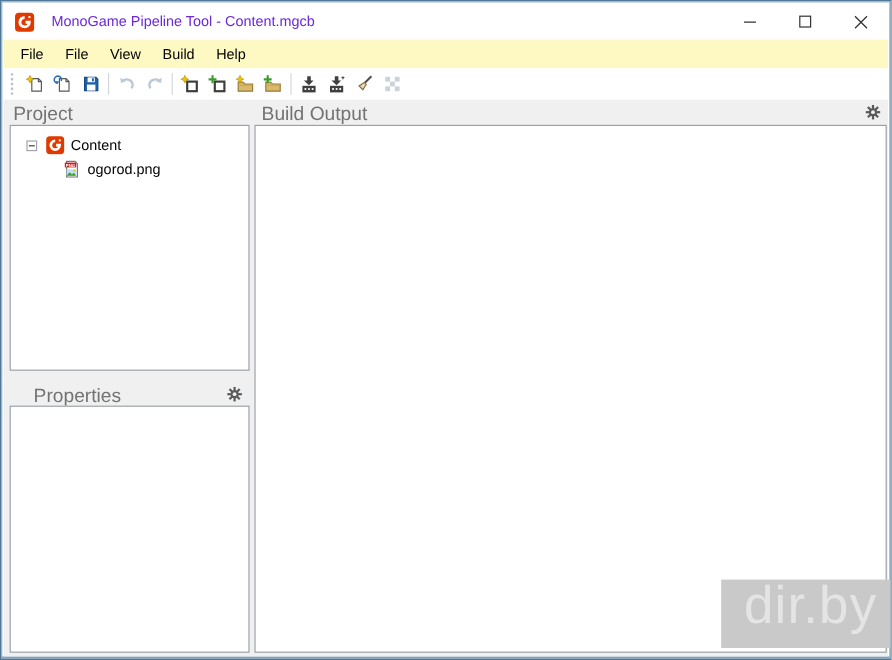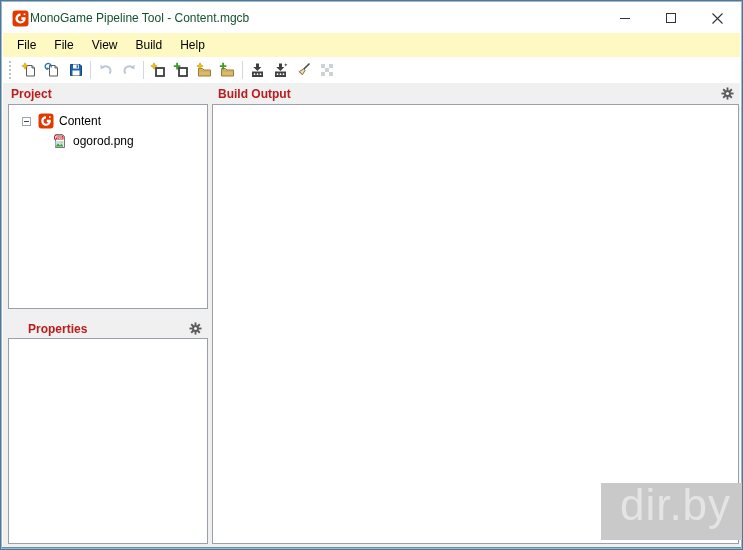--- a/index.html
+++ b/index.html
@@ -8,37 +8,37 @@
     position:relative; width:743px; height:550px;
     background:#ffffff;
     border:1px solid #4f7796;
     box-shadow: inset 0 0 0 1px #9db7cb, inset 0 -2px 0 0 #6b8fa8;
     overflow:hidden;
   }
   
   .titlebar { position:absolute; left:2px; top:2px; right:2px; height:30px;
     background:#ffffff; display:flex; align-items:center; }
   .app-icon { width:17px; height:17px; margin-left:9px; flex:0 0 auto; }
-  .title-text { margin-left:1px; font-size:12px; color:#14532d; white-space:nowrap; }
+  .title-text { margin-left:14px; font-size:12px; color:#6d28d9; white-space:nowrap; }
   .caption-buttons { margin-left:auto; display:flex; height:100%; }
   .caption-btn { width:46px; height:100%; display:flex; align-items:center; justify-content:center; cursor:default; }
   
   .menubar { position:absolute; left:2px; top:32px; right:2px; height:24px;
     background:#fef9c3; display:flex; align-items:center; padding-left:5px; }
   .menu-item { font-size:12px; color:#000; padding:3px 9px; }
   
   .toolbar { position:absolute; left:2px; top:56px; right:2px; height:26px;
     background:#ffffff; display:flex; align-items:center; padding-left:4px; }
   .grip { width:5px; height:18px; border-left:2px dotted #b9c3cf; margin:0 4px 0 2px; }
   .tb-btn { width:23px; height:22px; display:flex; align-items:center; justify-content:center; }
   .tb-btn.disabled { pointer-events:none; }
   .tb-sep { width:1px; height:18px; background:#d4d8dd; margin:0 3px; }
   
   .content { position:absolute; left:2px; top:82px; right:2px; bottom:2px; background:#f0f0f0; }
-  .panel-header { position:absolute; font-size:12px; font-weight:bold; color:#b91c1c; }
+  .panel-header { position:absolute; font-size:16px; font-weight:normal; color:#737373; }
   .panel-box { position:absolute; background:#ffffff; border:1px solid #9aa0a8;text-align:center; }
   .gear-btn { position:absolute; width:14px; height:14px; display:flex; align-items:center; justify-content:center; }
   
   .tree-row { display:flex; align-items:center; height:20px; font-size:12px; color:#000; }
   .expander { width:9px; height:9px; border:1px solid #a0a6ad; background:#fff; position:relative; margin-left:13px; }
   .expander::after { content:""; position:absolute; left:1px; right:1px; top:3px; height:1px; background:#444; }
   .tree-icon { width:16px; height:16px; margin-left:7px; flex:0 0 auto; }
   .tree-label { margin-left:5px; white-space:nowrap; }
   .tree-row.child { padding-left:36px; }
   

